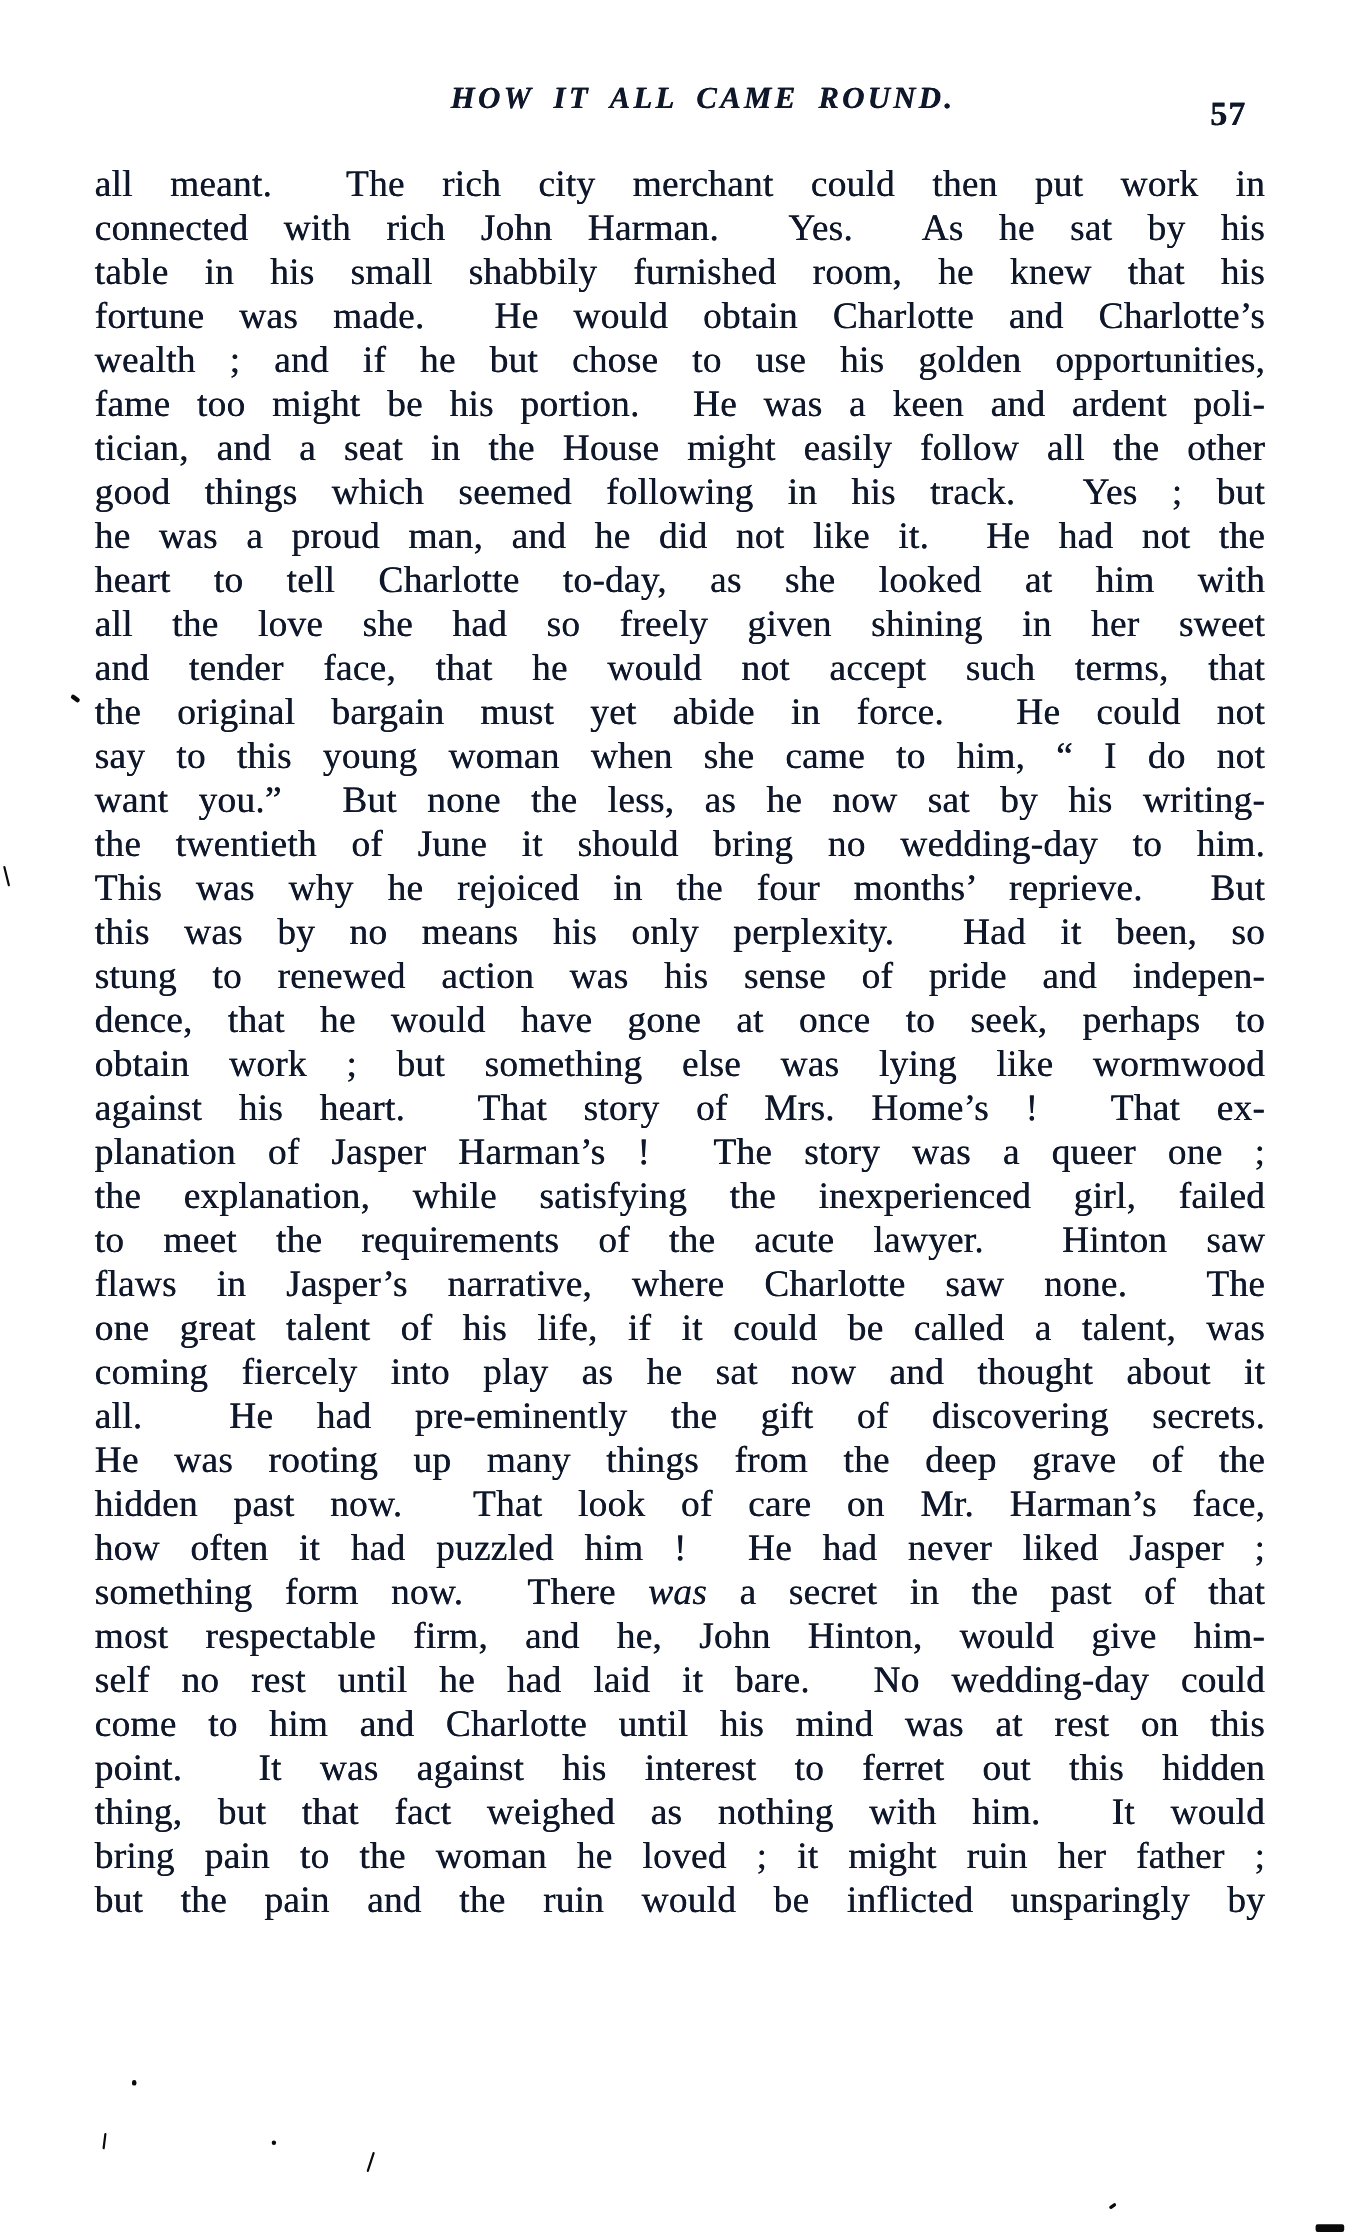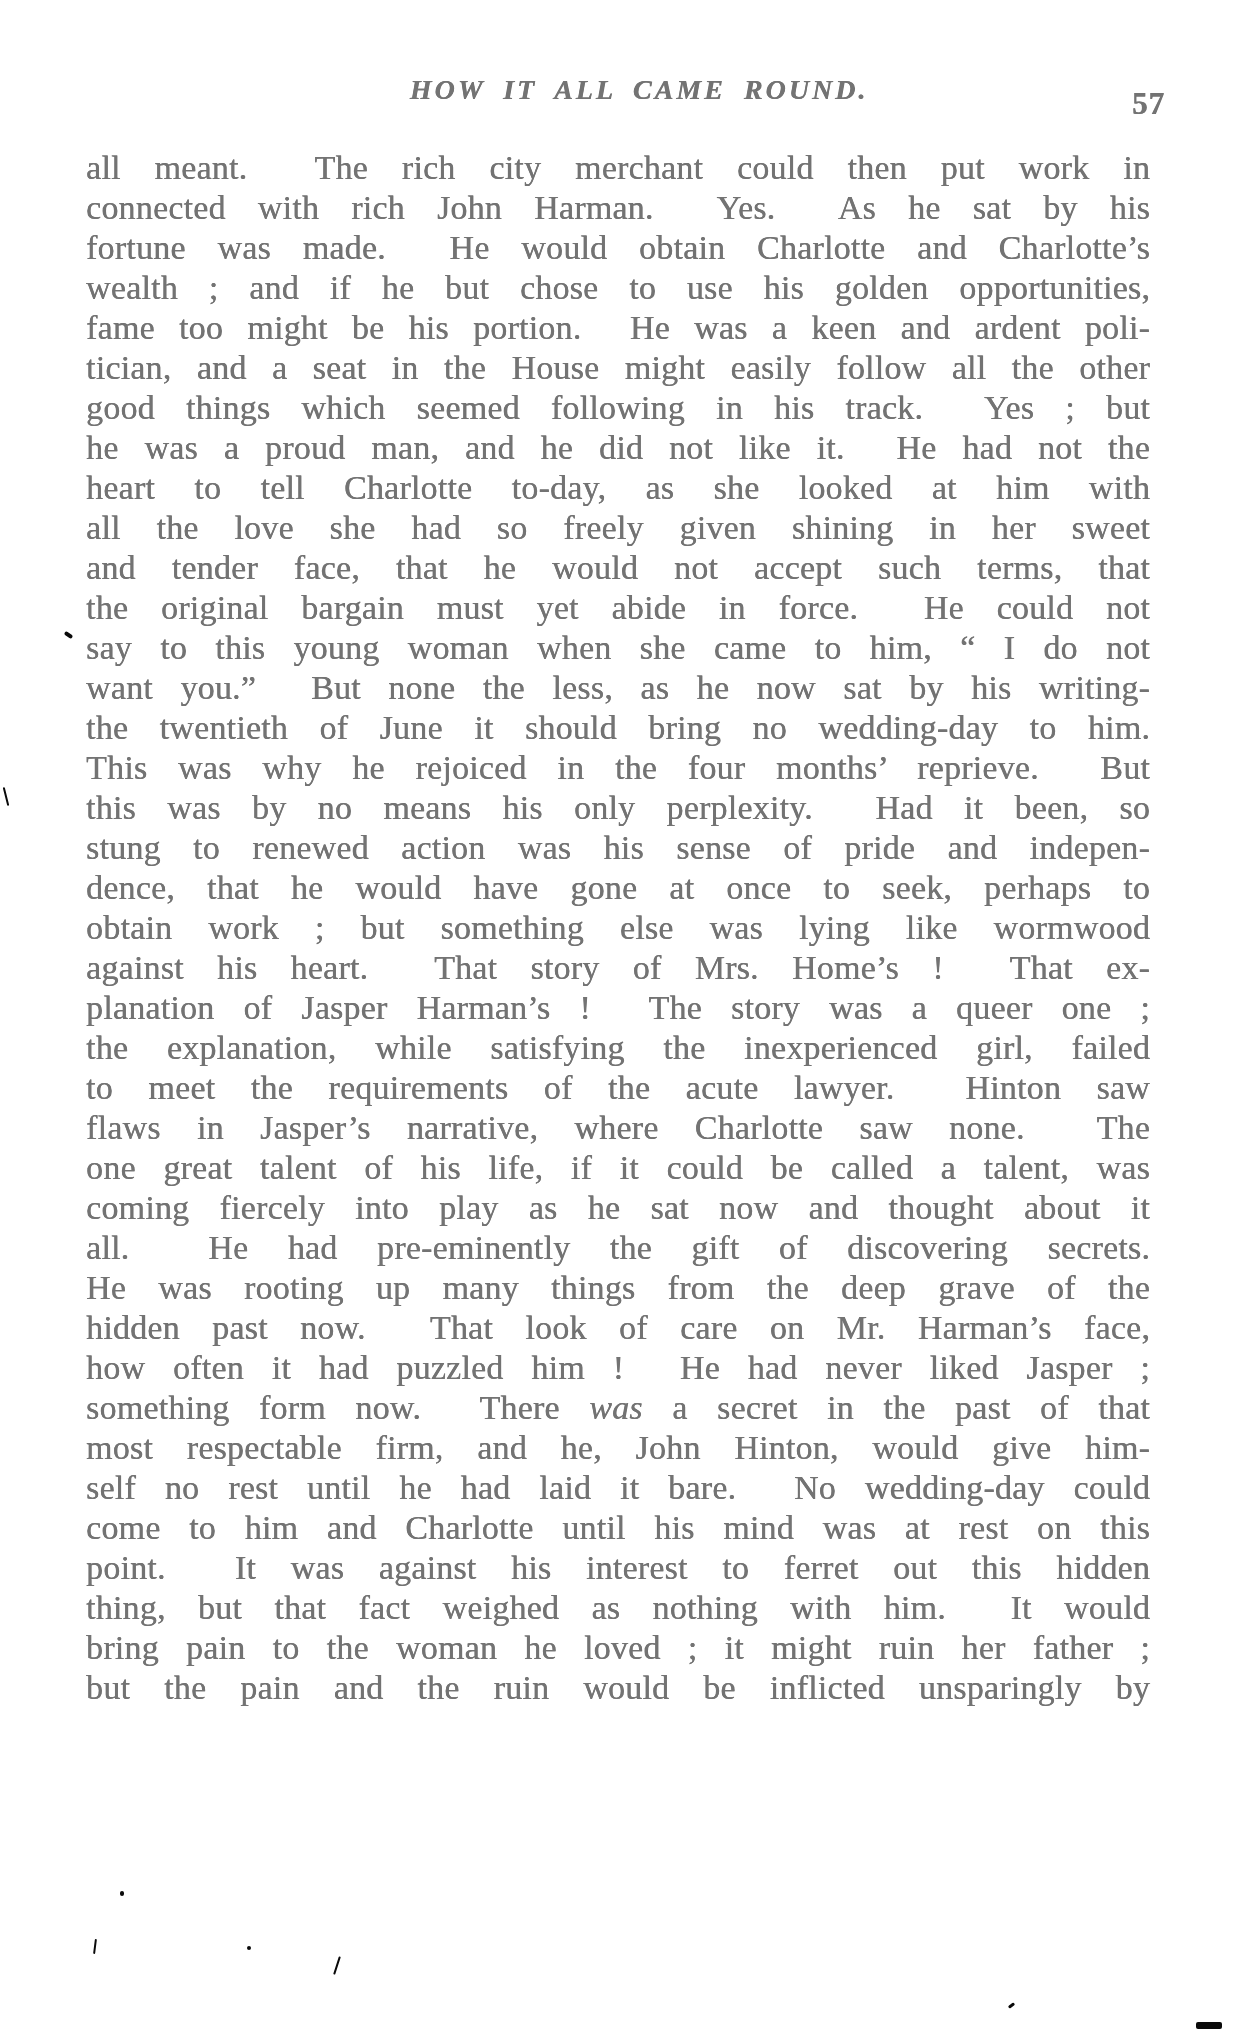--- a/index.html
+++ b/index.html
@@ -1,42 +1,42 @@
 <!DOCTYPE html>
 <html><head>
 <meta charset="utf-8">
 <style>
   html, body { margin: 0; padding: 0; background: #ffffff; }
   .page {
     position: relative;
     width: 1238px;
     height: 2029px;
     background: #ffffff;
-    color: #737373;
+    color: #0f172a;
     font-family: "Liberation Serif", serif;
     overflow: hidden;
   }
   .running-title {
     position: absolute;
     left: 86px;
     top: 74px;
     width: 1064px;
     text-align: center;
     text-indent: 42px;
     font-style: italic;
     font-weight: bold;
     font-size: 28px;
     letter-spacing: 3px;
     word-spacing: 8px;
     white-space: nowrap;
     text-shadow: 0.4px 0 0 currentColor;
   }
   .page-number {
     position: absolute;
-    left: 1132px;
+    left: 1100px;
     top: 86px;
     font-size: 31px;
     font-weight: bold;
     letter-spacing: 1px;
     text-shadow: 0.4px 0 0 currentColor;
   }
   .body-text {
     position: absolute;
     left: 86px;
     top: 148px;
@@ -65,20 +65,21 @@
 
 <div class="page">
 
   <div class="running-title">HOW IT ALL CAME ROUND.</div>
 
   <div class="page-number">57</div>
 
   <div class="body-text">
     <div class="line">all meant.  The rich city merchant could then put work in</div>
     <div class="line">connected with rich John Harman.  Yes.  As he sat by his</div>
+    <div class="line">table in his small shabbily furnished room, he knew that his</div>
     <div class="line">fortune was made.  He would obtain Charlotte and Charlotte’s</div>
     <div class="line">wealth ; and if he but chose to use his golden opportunities,</div>
     <div class="line">fame too might be his portion.  He was a keen and ardent poli-</div>
     <div class="line">tician, and a seat in the House might easily follow all the other</div>
     <div class="line">good things which seemed following in his track.  Yes ; but</div>
     <div class="line">he was a proud man, and he did not like it.  He had not the</div>
     <div class="line">heart to tell Charlotte to-day, as she looked at him with</div>
     <div class="line">all the love she had so freely given shining in her sweet</div>
     <div class="line">and tender face, that he would not accept such terms, that</div>
     <div class="line">the original bargain must yet abide in force.  He could not</div>

